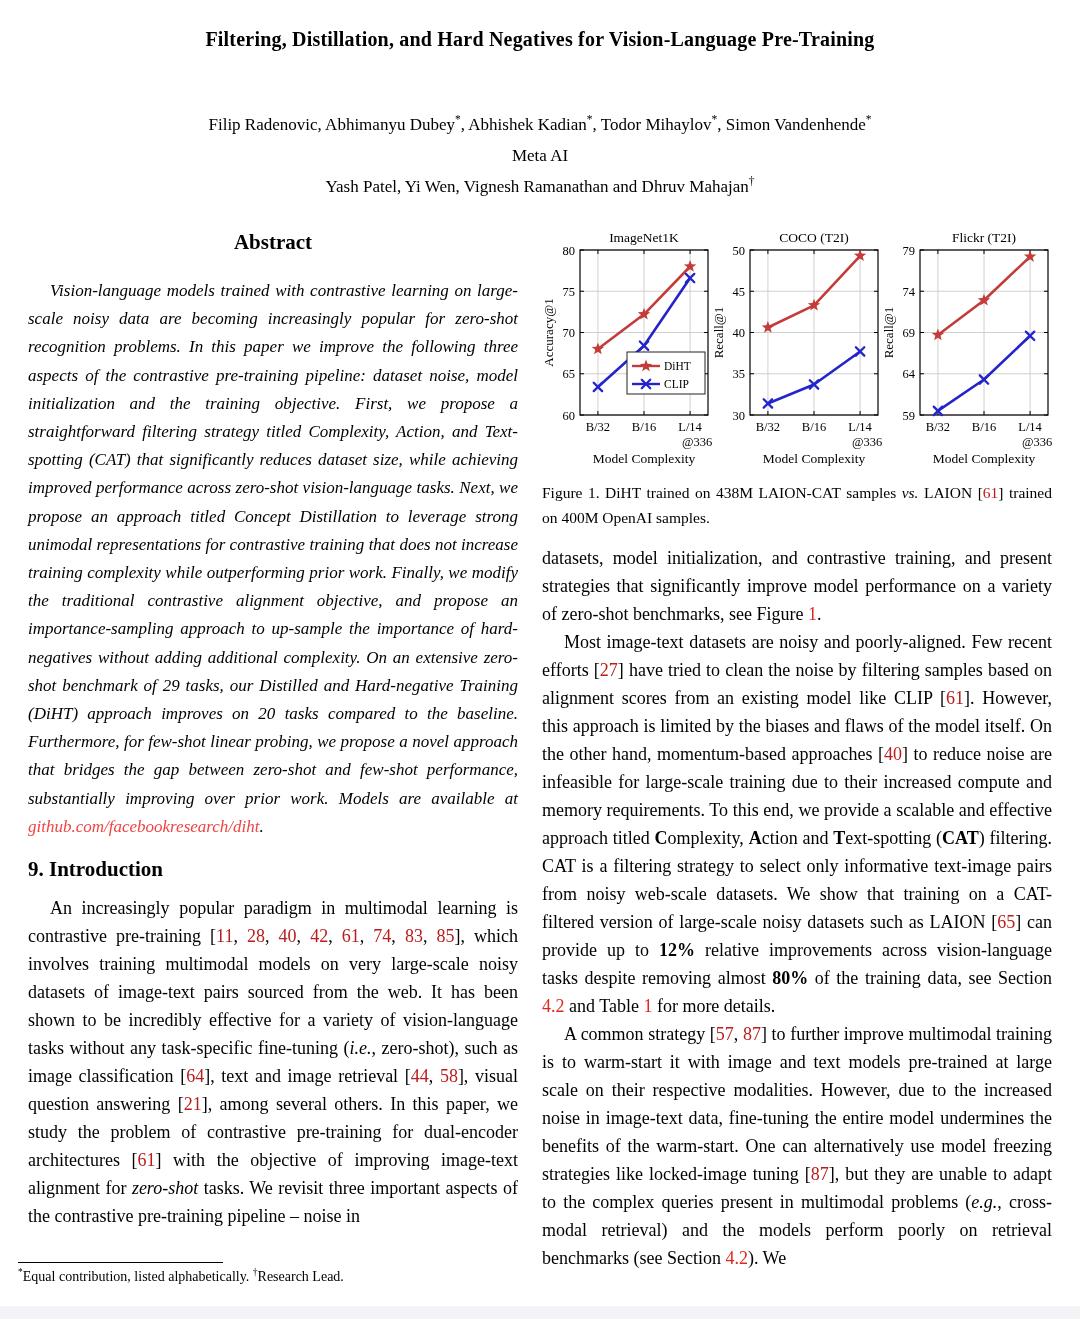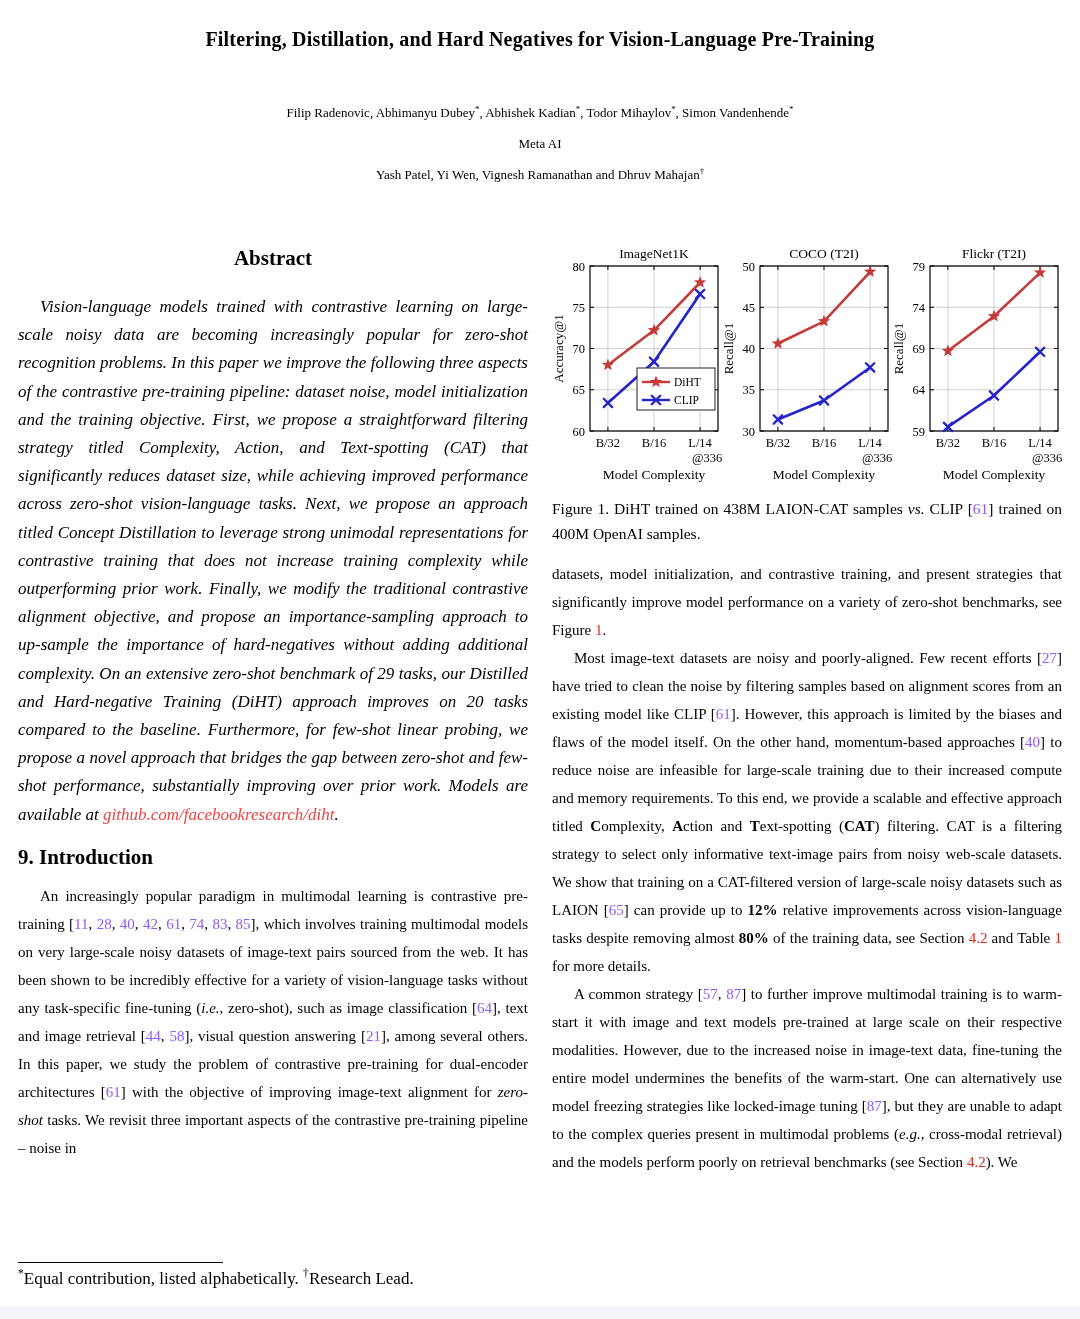--- a/index.html
+++ b/index.html
@@ -6,43 +6,43 @@
   body { background:#ffffff; }
   .page {
     width:1080px; height:1319px; position:relative; overflow:hidden;
     background:#ffffff; color:#000;
     font-family:"Liberation Serif", serif;
   }
   h1.title {
     padding-top:28px; text-align:center; font-size:20px; font-weight:700;
     letter-spacing:0.2px;
   }
-  .authors { margin-top:46px; text-align:center; font-size:13px; line-height:31px; }
-  .columns { display:flex; gap:24px; padding:0 14px; margin-top:56px;justify-content:center; }
+  .authors { margin-top:58px; text-align:center; font-size:17px; line-height:31px; }
+  .columns { display:flex; gap:24px; padding:0 28px; margin-top:28px;justify-content:center; }
   .col { width:510px; }
   .abstract-h { text-align:center; font-size:21px; font-weight:700; margin-bottom:22px; }
   .abs {
     font-style:italic; font-size:17px; line-height:28.2px;
     text-align:justify; text-indent:22px;
   }
   .sec-h { font-size:21px; font-weight:700; margin-top:16px; margin-bottom:12px; }
-  .bp { font-size:15px; line-height:28px; text-align:justify; text-indent:22px; }
+  .bp { font-size:18px; line-height:28px; text-align:justify; text-indent:22px; }
   .noindent { text-indent:0; }
   .figure { margin-top:0; }
   .charts { display:flex; justify-content:space-between; width:510px; }
   .caption { font-size:15.5px; line-height:25px; text-align:justify; margin-top:8px; }
   .para-gap { margin-top:14px; }
-  .footnote { position:absolute; left:18px; top:1262px; width:510px; font-size:17px; }
+  .footnote { position:absolute; left:18px; top:1262px; width:510px; font-size:14px; }
   .footrule { width:205px; border-top:1.2px solid #000; margin-bottom:6px; }
   .bottom-strip {
     position:absolute; left:0; right:0; bottom:0; height:13px;
     background:#f2f4f7;
   }
   
-  .cite { color:#8b5cf6; }
+  .cite { color:#b91c1c; }
   .ref { color:#dc2a1e; }
   .link { color:#ef4444; }
   .b { font-weight:700; }
   .i { font-style:italic; }
   .sup { vertical-align:super; font-size:68%; line-height:0; }
 </style>
 </head>
 <body>
 
 <div class="page">
@@ -209,21 +209,21 @@
                 <polygon points="102.0,63.8 103.6,68.1 108.2,68.3 104.6,71.2 105.8,75.6 102.0,73.1 98.2,75.6 99.4,71.2 95.8,68.3 100.4,68.1" fill="#c43c39"></polygon>
                 <polygon points="148.1,20.1 149.7,24.4 154.3,24.6 150.7,27.4 151.9,31.9 148.1,29.3 144.3,31.9 145.5,27.4 141.9,24.6 146.5,24.4" fill="#c43c39"></polygon>
                 <path d="M51.72 176.675L60.120000000000005 185.075M51.72 185.075L60.120000000000005 176.675" stroke="#2424cc" stroke-width="2.3" fill="none" stroke-linecap="round"></path>
                 <path d="M97.8 145.32500000000005L106.2 153.72500000000002M97.8 153.72500000000002L106.2 145.32500000000005" stroke="#2424cc" stroke-width="2.3" fill="none" stroke-linecap="round"></path>
                 <path d="M143.88 101.60000000000005L152.27999999999997 110.00000000000006M143.88 110.00000000000006L152.27999999999997 101.60000000000005" stroke="#2424cc" stroke-width="2.3" fill="none" stroke-linecap="round"></path>
                 <text x="102" y="12" text-anchor="middle" font-size="13.5">Flickr (T2I)</text>
                 <text transform="translate(11,102.5) rotate(-90)" text-anchor="middle" font-size="13">Recall@1</text>
                 <text x="102" y="233" text-anchor="middle" font-size="13.5">Model Complexity</text>
               </svg></div>
         </div>
-        <p class="caption"><span>Figure 1.  DiHT trained on 438M LAION-CAT samples </span><span class="i">vs.</span><span> CLIP [</span><span class="cite">61</span><span>] trained on 400M OpenAI samples.</span></p>
+        <p class="caption"><span>Figure 1.  DiHT trained on 438M LAION-CAT samples </span><span class="i">vs.</span><span> LAION [</span><span class="cite">61</span><span>] trained on 400M OpenAI samples.</span></p>
       </div>
       <p class="bp noindent para-gap"><span>datasets, model initialization, and contrastive training, and present strategies that significantly improve model performance on a variety of zero-shot benchmarks, see Figure </span><span class="ref">1</span><span>.</span></p>
       <p class="bp"><span>Most image-text datasets are noisy and poorly-aligned. Few recent efforts [</span><span class="cite">27</span><span>] have tried to clean the noise by filtering samples based on alignment scores from an existing model like CLIP [</span><span class="cite">61</span><span>]. However, this approach is limited by the biases and flaws of the model itself. On the other hand, momentum-based approaches [</span><span class="cite">40</span><span>] to reduce noise are infeasible for large-scale training due to their increased compute and memory requirements. To this end, we provide a scalable and effective approach titled </span><span class="b">C</span><span>omplexity, </span><span class="b">A</span><span>ction and </span><span class="b">T</span><span>ext-spotting (</span><span class="b">CAT</span><span>) filtering. CAT is a filtering strategy to select only informative text-image pairs from noisy web-scale datasets. We show that training on a CAT-filtered version of large-scale noisy datasets such as LAION [</span><span class="cite">65</span><span>] can provide up to </span><span class="b">12%</span><span> relative improvements across vision-language tasks despite removing almost </span><span class="b">80%</span><span> of the training data, see Section </span><span class="ref">4.2</span><span> and Table </span><span class="ref">1</span><span> for more details.</span></p>
       <p class="bp"><span>A common strategy [</span><span class="cite">57</span><span>, </span><span class="cite">87</span><span>] to further improve multimodal training is to warm-start it with image and text models pre-trained at large scale on their respective modalities. However, due to the increased noise in image-text data, fine-tuning the entire model undermines the benefits of the warm-start. One can alternatively use model freezing strategies like locked-image tuning [</span><span class="cite">87</span><span>], but they are unable to adapt to the complex queries present in multimodal problems (</span><span class="i">e.g.</span><span>, cross-modal retrieval) and the models perform poorly on retrieval benchmarks (see Section </span><span class="ref">4.2</span><span>). We</span></p>
     </div>
 
   </div>
 
   <div class="footnote">
     <div class="footrule"></div>

